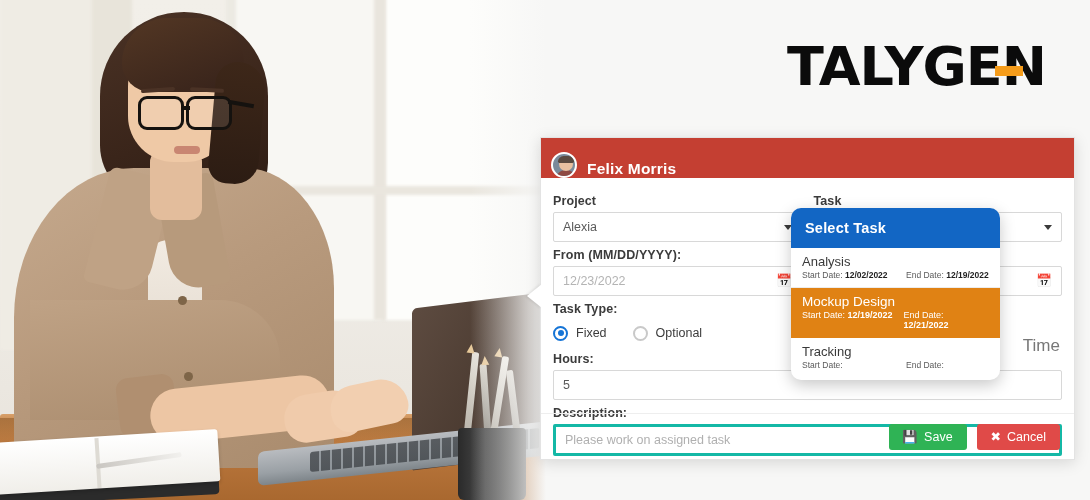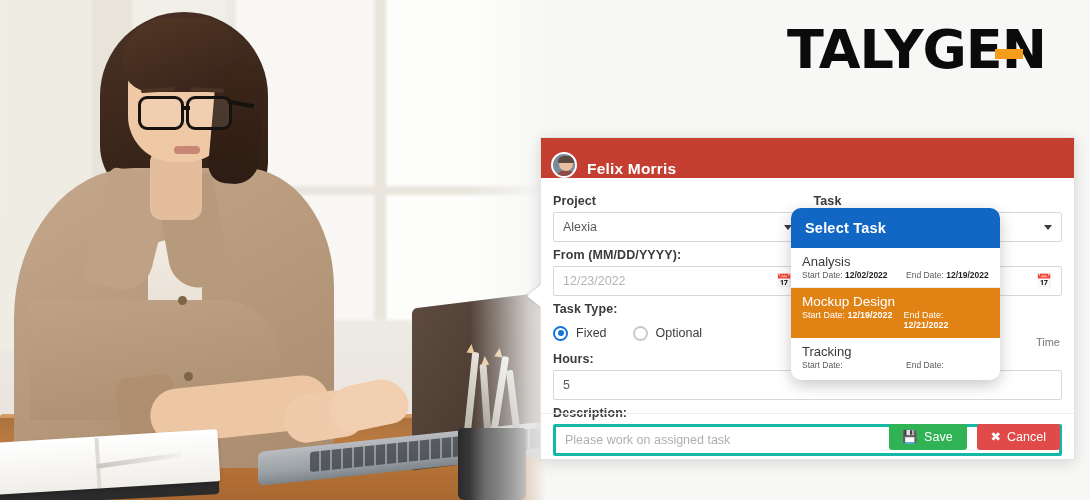--- a/index.html
+++ b/index.html
@@ -184,21 +184,21 @@
   .btn-dot { position: absolute; width: 9px; height: 9px; border-radius: 50%; background: #7e6548; }
   #bd1 { left: 178px; top: 296px; }
   #bd2 { left: 184px; top: 372px; }
   #photo-fade {
     position: absolute; left: 470px; top: 0; width: 76px; height: 500px;
     background: linear-gradient(90deg, rgba(247,247,246,0) 0%, rgba(247,247,246,.55) 55%, rgba(247,247,246,1) 100%);
   }
 
   
   #logo {
-    position: absolute; left: 787px; top: 24px;
+    position: absolute; left: 787px; top: 41px;
     height: 52px; display: flex; align-items: center;
   }
   #logo-text {
     font-family: "DejaVu Sans", sans-serif;
     font-size: 54px; font-weight: 700; letter-spacing: -1px;
     color: #0b0b0b; line-height: 1;
   }
   #logo-bar {
     position: absolute; left: 208px; top: 25px;
     width: 28px; height: 10px; background: #f59c1a;
@@ -269,21 +269,21 @@
     width: 15px; height: 15px; border-radius: 50%;
     border: 2px solid #c9c9c9; background: #fff; position: relative; flex: none;
   }
   .rdot.on { border-color: #1574d6; }
   .rdot.on::after {
     content: ''; position: absolute; left: 2.5px; top: 2.5px;
     width: 6px; height: 6px; border-radius: 50%; background: #1574d6;
   }
   .tiny-label {
     position: absolute; right: 14px; top: 158px;
-    font-size: 11px; color: #777;
+    font-size: 17px; color: #777;
   }
 
   #desc-box {
     height: 32px; border: 3px solid #14b8a6; border-radius: 2px;
     display: flex; align-items: center; padding: 0 9px;
     font-size: 12.5px; color: #b0b0b0;
   }
 
   #card-footer {
     position: absolute; left: 0; right: 0; bottom: 0;

